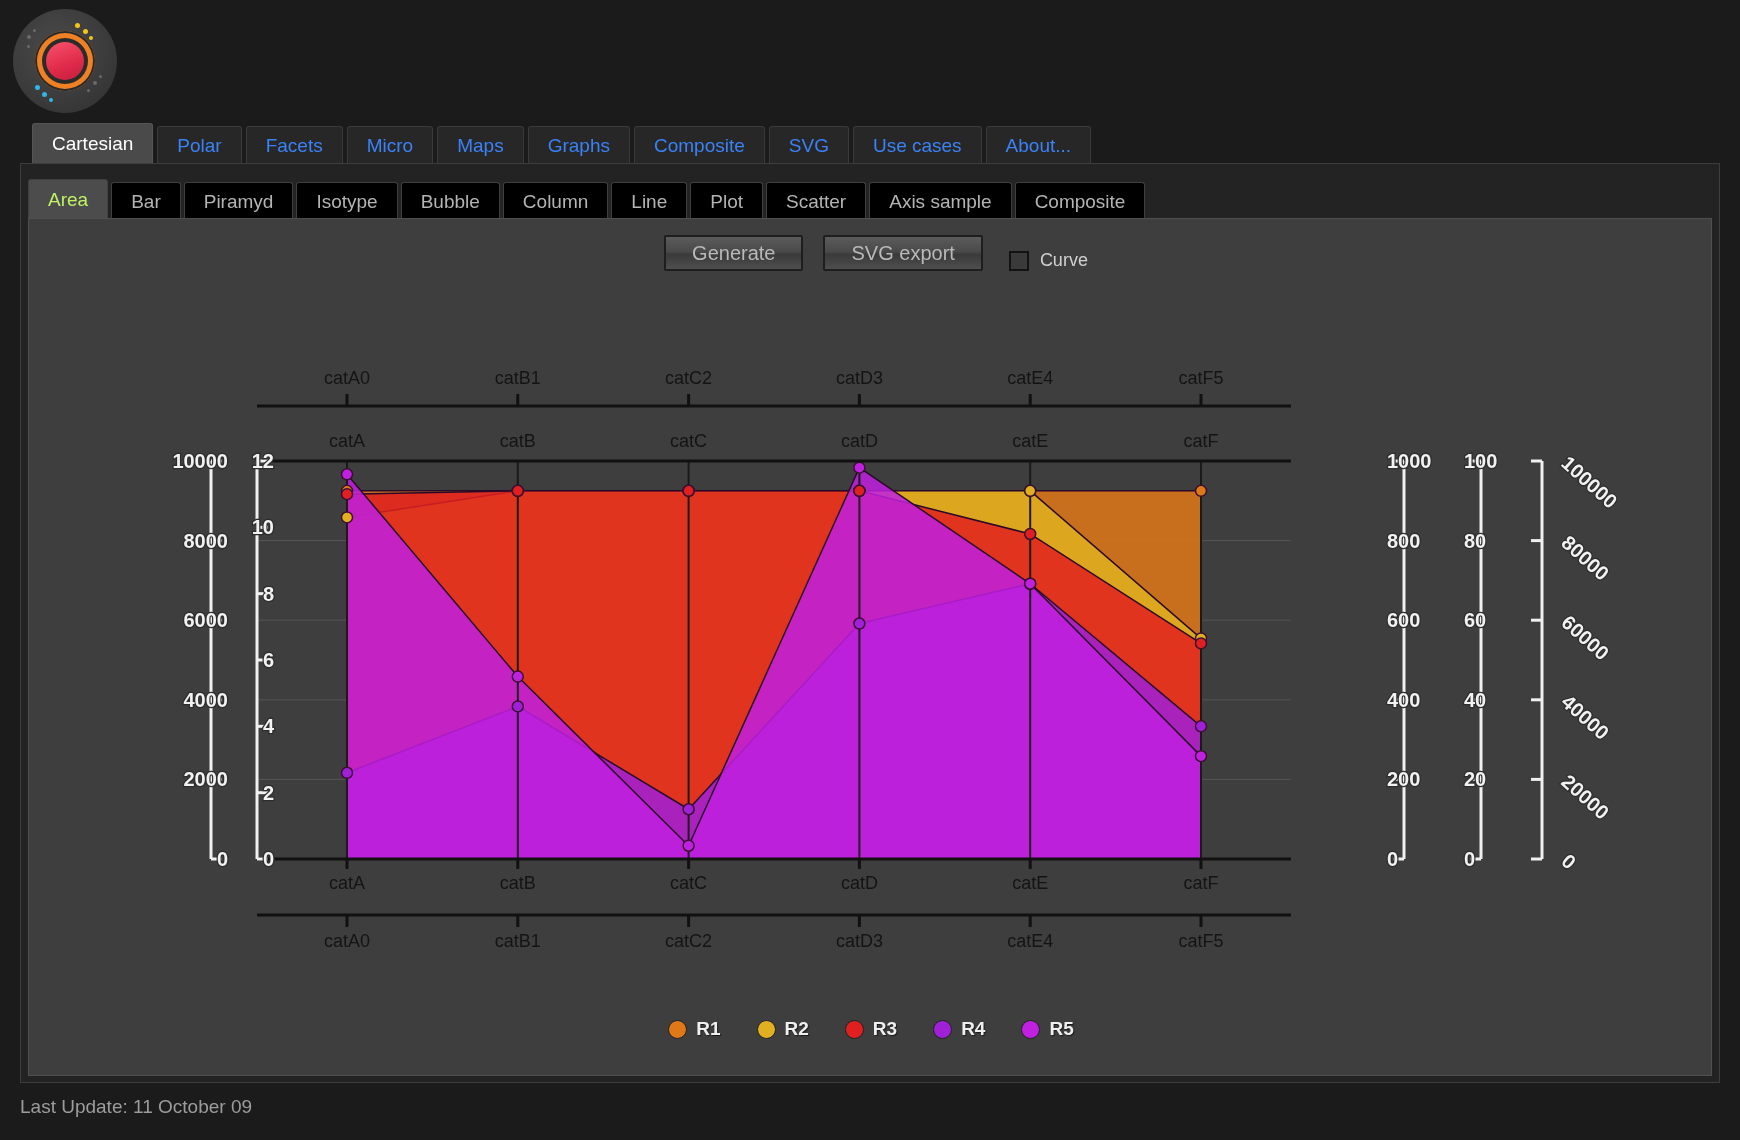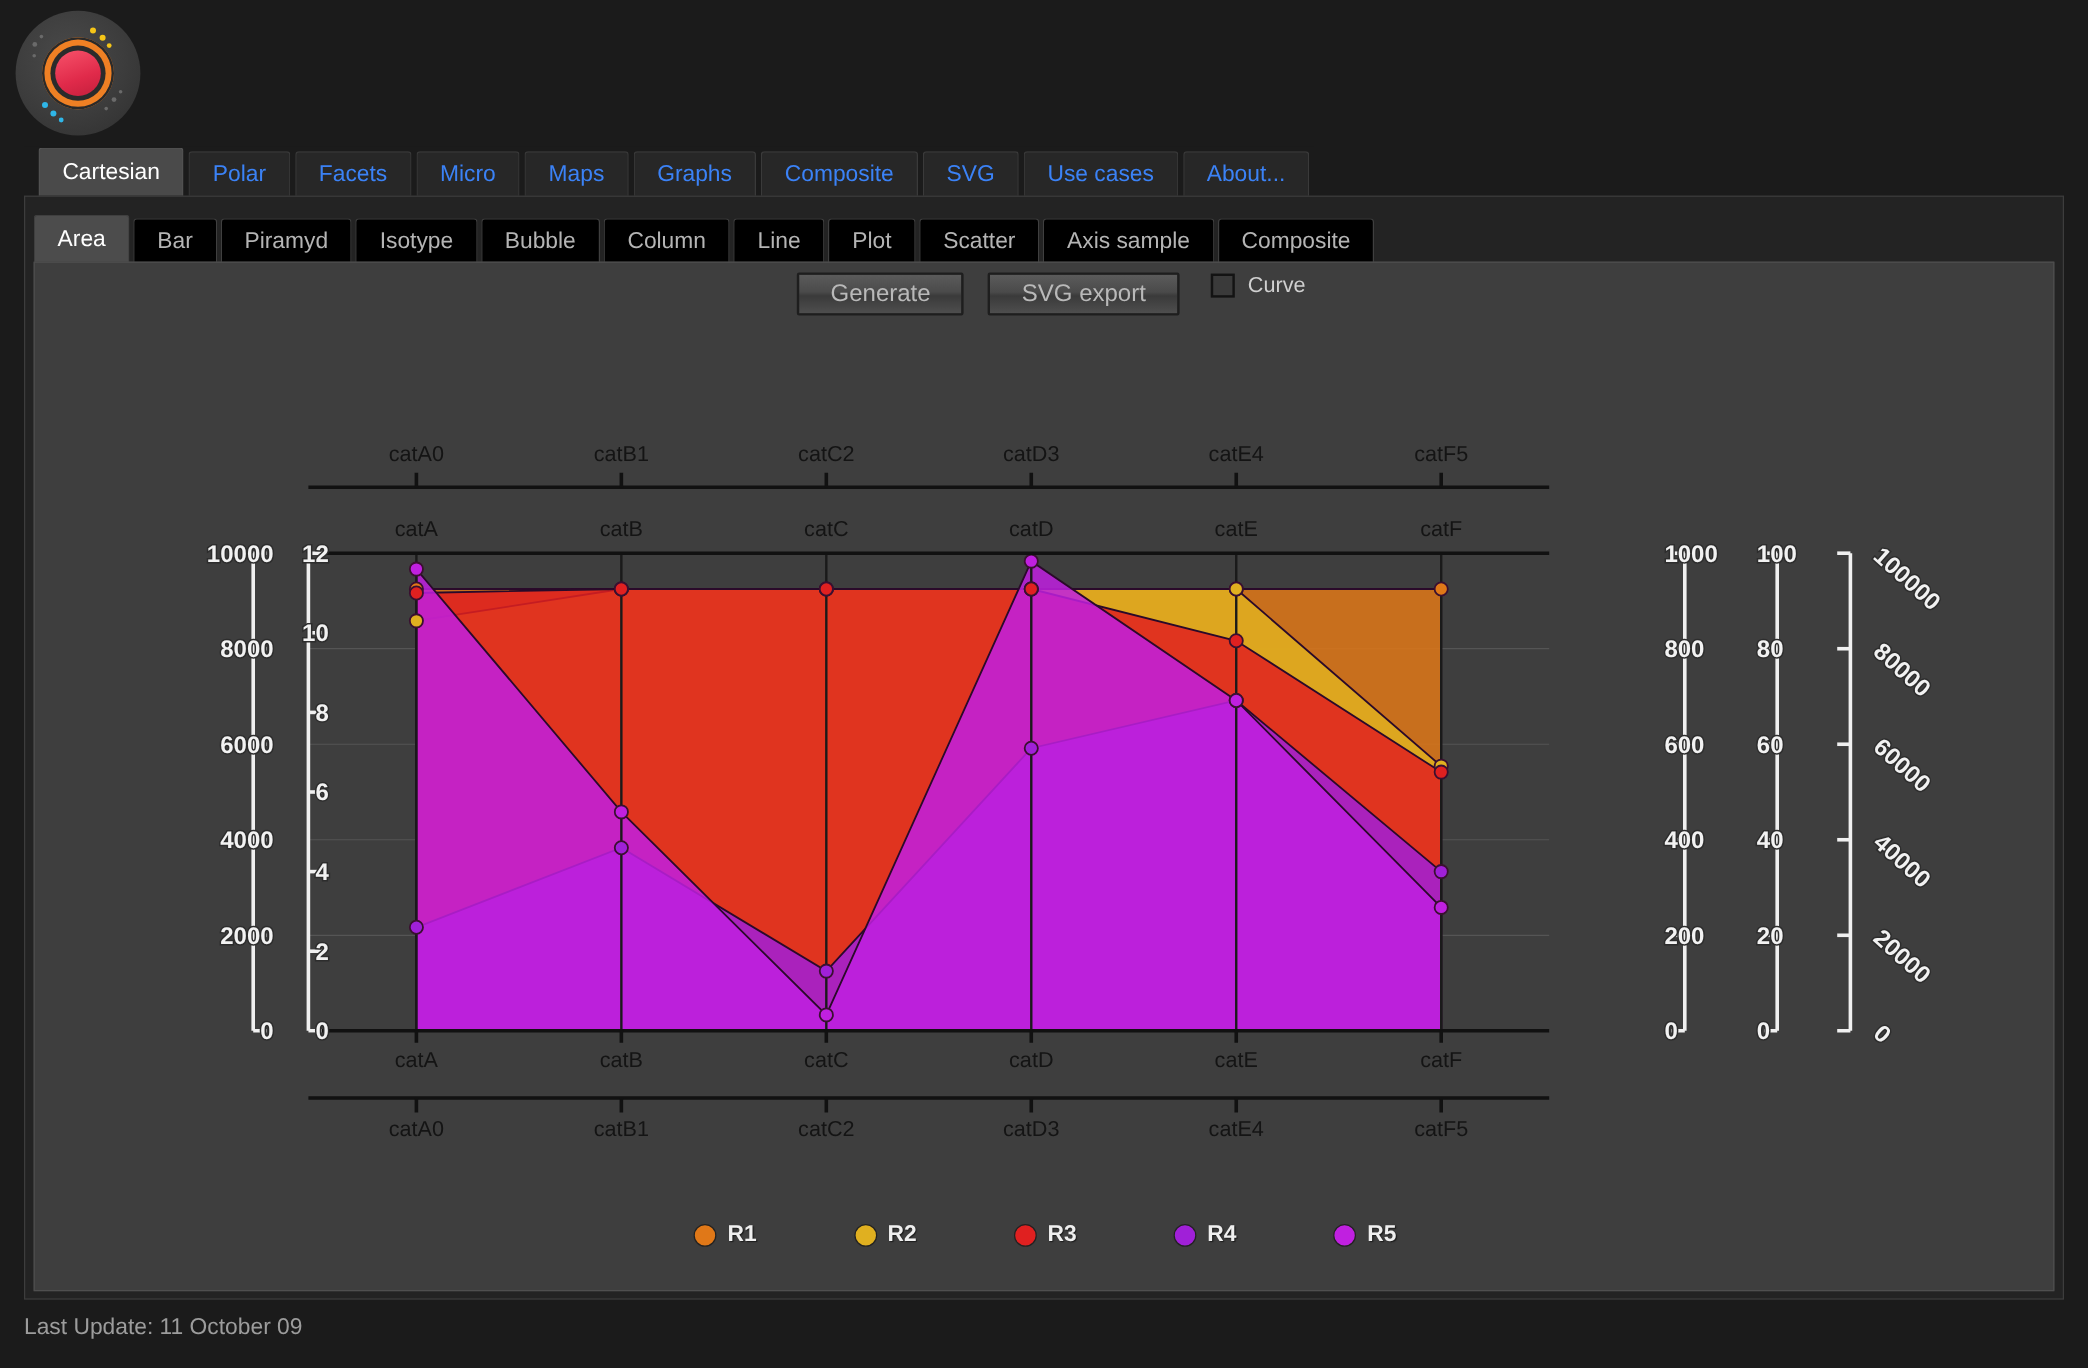--- a/index.html
+++ b/index.html
@@ -123,37 +123,37 @@
     border: 1px solid #3f3f3f;
     border-bottom: none;
     border-radius: 3px 3px 0 0;
     color: #b4b4b4;
     font-size: 19px;
     white-space: nowrap;
     cursor: pointer;
   }
   .tab2.active {
     background: #4c4c4c;
-    color: #ffffff;
+    color: #bef264;
     height: 41px;
   }
 
   
   .chart-card {
     position: absolute; left: 7px; top: 54px;
     width: 1684px; height: 858px;
     background: #3e3e3e;
     border: 1px solid #4f4f4f;
   }
 
   
   .toolbar {
     position: absolute; left: 0; top: 8px;
     width: 1684px; height: 44px;
-    display: flex; align-items: flex-start; justify-content: center;
+    display: flex; align-items: flex-end; justify-content: center;
   }
   .btn {
     height: 36px;
     padding: 0 26px;
     margin: 0 10px;
     background: linear-gradient(to bottom, #5b5b5b 0%, #4a4a4a 45%, #3a3a3a 55%, #4e4e4e 100%);
     border: 2px solid #1e1e1e;
     border-radius: 2px;
     color: #b9b9b9;
     font-size: 20px;
@@ -176,21 +176,21 @@
   }
 
   
   .plot-holder {
     position: absolute; left: 0; top: 52px;
     width: 1684px; height: 740px;
   }
   .legend {
     position: absolute; left: 0; top: 790px;
     width: 1684px; height: 40px;
-    display: flex; align-items: center; justify-content: center; gap: 45px;
+    display: flex; align-items: center; justify-content: center;
   }
   .leg-item { display: flex; align-items: center; margin: 0 18px; }
   .leg-dot {
     width: 19px; height: 19px; border-radius: 50%;
     border: 1px solid #222;
   }
   .leg-txt {
     margin-left: 9px;
     color: #efefef;
     font-size: 19px;

